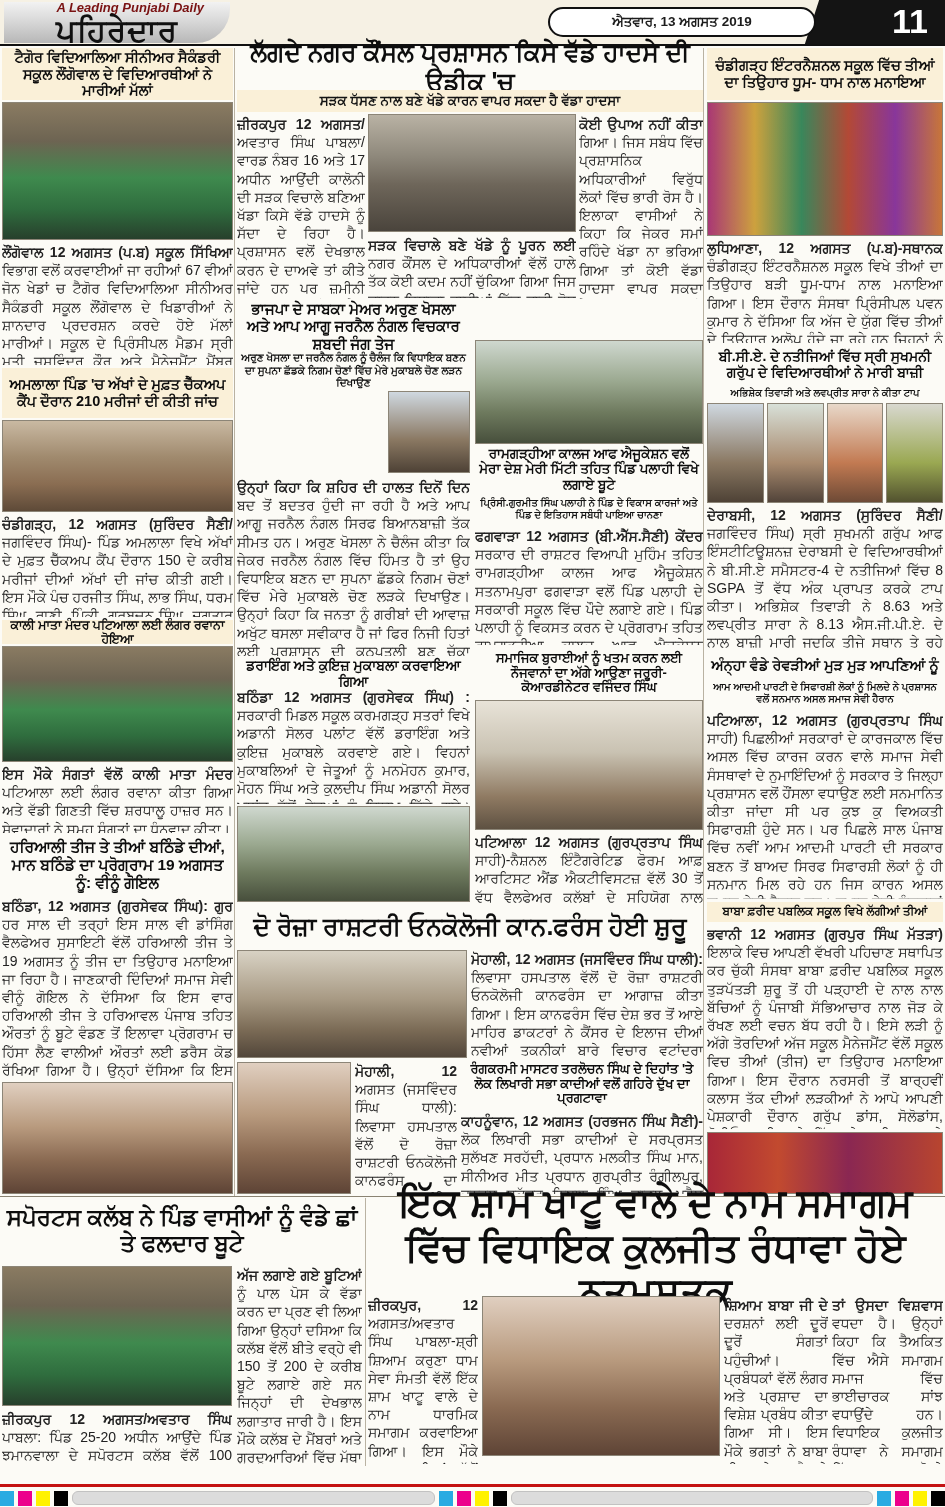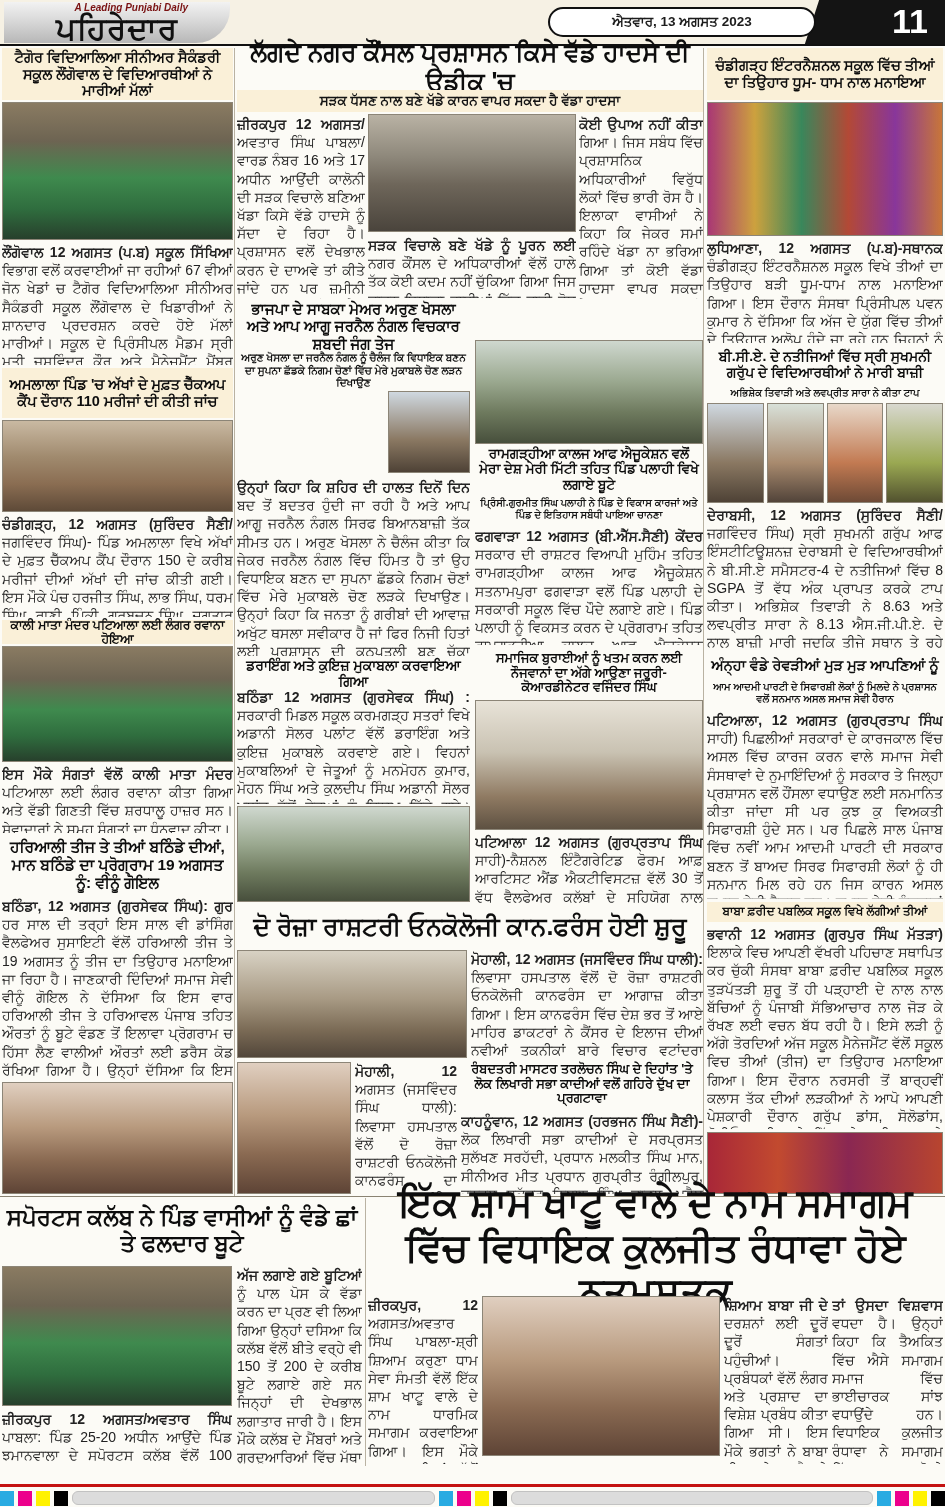--- a/index.html
+++ b/index.html
@@ -4,21 +4,21 @@
 <style>
   html,body{margin:0;padding:0;background:#888;}
   .page{position:relative;width:945px;height:1507px;background:#fcfbf6;overflow:hidden;
         font-family:"Liberation Sans",sans-serif;color:#1c1c1c;}
   .abs{position:absolute;box-sizing:border-box;}
   
   .topstrip{background:#f6f1e4;}
   .masthead{background:linear-gradient(180deg,#f2f2f2 0%,#d9d9d9 45%,#b7b7b7 100%);
             border-radius:0 0 34px 0;display:flex;flex-direction:column;align-items:center;justify-content:center;}
   .masthead .brand{font-size:31px;font-weight:800;letter-spacing:1px;color:#101010;line-height:1;}
-  .masthead .tag{font-size:10px;font-style:italic;font-weight:700;color:#7a1212;align-self:flex-end;margin-right:42px;}
+  .masthead .tag{font-size:13px;font-style:italic;font-weight:700;color:#7a1212;align-self:flex-end;margin-right:26px;}
   .datepill{background:#fff;border:2px solid #111;border-radius:16px;display:flex;align-items:center;justify-content:center;
             font-size:13.5px;font-weight:700;}
   .pgwedge{background:#141414;transform:skewX(-18deg);}
   .pgnum{color:#fff;font-size:34px;font-weight:800;text-align:right;}
   .hrule{background:#111;}
   .vrule{background:#b9b2a2;width:1px;}
   
   .h1{background:#faf0d8;font-weight:800;text-align:center;display:flex;align-items:center;justify-content:center;
       line-height:1.15;color:#0d0d0d;padding:1px 3px;}
   .h1p{background:transparent;}
@@ -51,38 +51,38 @@
 </style>
 </head>
 <body>
 
 <div class="page">
 
   <div class="abs topstrip" style="left:0;top:0;width:945px;height:45px;"></div>
   <div class="abs pgwedge" style="left:812px;top:0;width:160px;height:44px;"></div>
   <div class="abs pgnum" style="left:842px;top:2px;width:86px;">11</div>
   <div class="abs datepill" style="left:548px;top:7px;width:268px;height:30px;">
-    <span>ਐਤਵਾਰ, 13 ਅਗਸਤ 2023</span>
+    <span>ਐਤਵਾਰ, 13 ਅਗਸਤ 2019</span>
   </div>
   <div class="abs masthead" style="left:4px;top:2px;width:226px;height:41px;">
     <span class="tag">A Leading Punjabi Daily</span>
     <span class="brand">ਪਹਿਰੇਦਾਰ</span>
   </div>
   <div class="abs hrule" style="left:0;top:44px;width:945px;height:2px;"></div>
 
   <div class="abs vrule" style="left:234px;top:48px;height:1148px;"></div>
   <div class="abs vrule" style="left:703px;top:48px;height:1148px;"></div>
   <div class="abs hrule" style="left:0;top:1196px;width:945px;height:1px;background:#8a8372;"></div>
   <div class="abs vrule" style="left:365px;top:1198px;height:268px;"></div>
 
   <div class="abs h1" style="left:2px;top:48px;width:231px;height:52px;font-size:14.5px;">ਟੈਗੋਰ ਵਿਦਿਆਲਿਆ ਸੀਨੀਅਰ ਸੈਕੰਡਰੀ ਸਕੂਲ ਲੌਂਗੋਵਾਲ ਦੇ ਵਿਦਿਆਰਥੀਆਂ ਨੇ ਮਾਰੀਆਂ ਮੱਲਾਂ</div>
   <div class="abs photo ph-green" style="left:2px;top:102px;width:231px;height:138px;"></div>
   <div class="abs body" style="left:2px;top:243px;width:231px;height:122px;">ਲੌਂਗੋਵਾਲ 12 ਅਗਸਤ (ਪ.ਬ) ਸਕੂਲ ਸਿੱਖਿਆ ਵਿਭਾਗ ਵਲੋਂ ਕਰਵਾਈਆਂ ਜਾ ਰਹੀਆਂ 67 ਵੀਆਂ ਜੋਨ ਖੇਡਾਂ ਚ ਟੈਗੋਰ ਵਿਦਿਆਲਿਆ ਸੀਨੀਅਰ ਸੈਕੰਡਰੀ ਸਕੂਲ ਲੌਂਗੋਵਾਲ ਦੇ ਖਿਡਾਰੀਆਂ ਨੇ ਸ਼ਾਨਦਾਰ ਪ੍ਰਦਰਸ਼ਨ ਕਰਦੇ ਹੋਏ ਮੱਲਾਂ ਮਾਰੀਆਂ। ਸਕੂਲ ਦੇ ਪ੍ਰਿੰਸੀਪਲ ਮੈਡਮ ਸ੍ਰੀ ਮਤੀ ਜਸਵਿੰਦਰ ਕੌਰ ਅਤੇ ਮੈਨੇਜਮੈਂਟ ਮੈਂਬਰ ਸਰਦਾਰ ਕੁਲਦੀਪ ਸਿੰਘ ਮੰਡੇਰ ਸਰਦਾਰ ਗੋਬਿੰਦ ਸਿੰਘ ਗਿੱਲ ਅਤੇ ਸ੍ਰੀ ਜਤਿੰਦਰ ਰਿਸ਼ੀ ਜੀ ਨੇ ਦੱਸਿਆ ਕਿ ਅੰਡਰ 17 ਦੀਆਂ ਕੁੜੀਆਂ ਨੇ ਰੱਸਾ ਕੱਸੀ ਚ ਸੋਨੇ ਦੇ ਤਗਮੇ ਹਾਸਿਲ ਕੀਤੇ। ਅਤੇ ਚੰਗੇ ਪ੍ਰਦਰਸ਼ਨ ਦੀ ਬਦੌਲਤ ਉਨ੍ਹਾਂ ਨੂੰ ਅੱਗੇ ਖੇਡਣ ਲਈ ਚੁਣਿਆ ਗਿਆ। ਪ੍ਰਿੰਸੀਪਲ ਮੈਡਮ ਸ੍ਰੀ ਮਤੀ ਜਸਵਿੰਦਰ ਕੌਰ ਨੇ ਕਿਹਾ ਕਿ ਸਕੂਲ ਪ੍ਰਬੰਧਕ ਵਿਦਿਆਰਥੀਆਂ ਨੂੰ ਪੜ੍ਹਾਈ ਦੇ ਨਾਲ ਨਾਲ ਖੇਡਾਂ ਦੇ ਖੇਤਰ ਵਿੱਚ ਵੀ ਮੋਹਰੀ ਬਣਾਉਣ ਲਈ ਸਮੇ-ਸਮੇਂ ਤੇ ਅਜਿਹੀਆਂ ਪ੍ਰਤੀਯੋਗਤਾਵਾਂ ਵਿੱਚ ਹਿੱਸਾ ਦਿਵਾਉਂਦਾ ਰਹਿੰਦਾ ਹੈ। ਉਨ੍ਹਾਂ ਨੇ ਖੇਡਾਂ ਵਿੱਚ ਵਿਦਿਆਰਥੀਆਂ ਨੂੰ ਮਿਲੀਆਂ ਪ੍ਰਾਪਤੀਆਂ ਲਈ ਡੀ ਪੀ ਮੈਡਮ ਸੁਲੱਖਣਾ ਸ਼ਰਮਾ ਅਤੇ ਪਰਵਿੰਦਰ ਸਿੰਘ ਨੂੰ ਵਧਾਈ ਦਿੰਦੇ ਹੋਏ ਖੁਸ਼ੀ ਪ੍ਰਗਟ ਕੀਤੀ।</div>
 
-  <div class="abs h1" style="left:2px;top:368px;width:231px;height:50px;font-size:14.5px;">ਅਮਲਾਲਾ ਪਿੰਡ 'ਚ ਅੱਖਾਂ ਦੇ ਮੁਫ਼ਤ ਚੈੱਕਅਪ ਕੈਂਪ ਦੌਰਾਨ 110 ਮਰੀਜਾਂ ਦੀ ਕੀਤੀ ਜਾਂਚ</div>
+  <div class="abs h1" style="left:2px;top:368px;width:231px;height:50px;font-size:14.5px;">ਅਮਲਾਲਾ ਪਿੰਡ 'ਚ ਅੱਖਾਂ ਦੇ ਮੁਫ਼ਤ ਚੈੱਕਅਪ ਕੈਂਪ ਦੌਰਾਨ 210 ਮਰੀਜਾਂ ਦੀ ਕੀਤੀ ਜਾਂਚ</div>
   <div class="abs photo ph-warm" style="left:2px;top:420px;width:231px;height:92px;"></div>
   <div class="abs body" style="left:2px;top:515px;width:231px;height:102px;">ਚੰਡੀਗੜ੍ਹ, 12 ਅਗਸਤ (ਸੁਰਿੰਦਰ ਸੈਣੀ/ ਜਗਵਿੰਦਰ ਸਿੰਘ)- ਪਿੰਡ ਅਮਲਾਲਾ ਵਿਖੇ ਅੱਖਾਂ ਦੇ ਮੁਫ਼ਤ ਚੈੱਕਅਪ ਕੈਂਪ ਦੌਰਾਨ 150 ਦੇ ਕਰੀਬ ਮਰੀਜਾਂ ਦੀਆਂ ਅੱਖਾਂ ਦੀ ਜਾਂਚ ਕੀਤੀ ਗਈ। ਇਸ ਮੌਕੇ ਪੰਚ ਹਰਜੀਤ ਸਿੰਘ, ਲਾਭ ਸਿੰਘ, ਧਰਮ ਸਿੰਘ, ਰਾਣੀ, ਪਿੰਕੀ, ਗੁਰਬਚਨ ਸਿੰਘ, ਜਗਤਾਰ ਸਿੰਘ ਸਮੇਤ ਵੱਡੀ ਗਿਣਤੀ ਵਿੱਚ ਇਲਾਜ ਕਰਵਾਉਣ ਆਏ ਪਿੰਡ ਵਾਸੀ ਹਾਜ਼ਰ ਸਨ।</div>
 
   <div class="abs h1" style="left:2px;top:620px;width:231px;height:24px;font-size:12.5px;">ਕਾਲੀ ਮਾਤਾ ਮੰਦਰ ਪਟਿਆਲਾ ਲਈ ਲੰਗਰ ਰਵਾਨਾ ਹੋਇਆ</div>
   <div class="abs photo ph-green" style="left:2px;top:646px;width:231px;height:116px;"></div>
   <div class="abs body" style="left:2px;top:765px;width:231px;height:68px;">ਇਸ ਮੌਕੇ ਸੰਗਤਾਂ ਵੱਲੋਂ ਕਾਲੀ ਮਾਤਾ ਮੰਦਰ ਪਟਿਆਲਾ ਲਈ ਲੰਗਰ ਰਵਾਨਾ ਕੀਤਾ ਗਿਆ ਅਤੇ ਵੱਡੀ ਗਿਣਤੀ ਵਿੱਚ ਸ਼ਰਧਾਲੂ ਹਾਜ਼ਰ ਸਨ। ਸੇਵਾਦਾਰਾਂ ਨੇ ਸਮੂਹ ਸੰਗਤਾਂ ਦਾ ਧੰਨਵਾਦ ਕੀਤਾ।</div>
 
   <div class="abs h1 h1p" style="left:2px;top:836px;width:231px;height:58px;font-size:15.5px;">ਹਰਿਆਲੀ ਤੀਜ ਤੇ ਤੀਆਂ ਬਠਿੰਡੇ ਦੀਆਂ, ਮਾਨ ਬਠਿੰਡੇ ਦਾ ਪ੍ਰੋਗ੍ਰਾਮ 19 ਅਗਸਤ ਨੂੰ: ਵੀਨੂੰ ਗੋਇਲ</div>
   <div class="abs body" style="left:2px;top:897px;width:231px;height:182px;">ਬਠਿੰਡਾ, 12 ਅਗਸਤ (ਗੁਰਸੇਵਕ ਸਿੰਘ): ਗੁਰ ਹਰ ਸਾਲ ਦੀ ਤਰ੍ਹਾਂ ਇਸ ਸਾਲ ਵੀ ਡਾਂਸਿੰਗ ਵੈਲਫੇਅਰ ਸੁਸਾਇਟੀ ਵੱਲੋਂ ਹਰਿਆਲੀ ਤੀਜ ਤੇ 19 ਅਗਸਤ ਨੂੰ ਤੀਜ ਦਾ ਤਿਉਹਾਰ ਮਨਾਇਆ ਜਾ ਰਿਹਾ ਹੈ। ਜਾਣਕਾਰੀ ਦਿੰਦਿਆਂ ਸਮਾਜ ਸੇਵੀ ਵੀਨੂੰ ਗੋਇਲ ਨੇ ਦੱਸਿਆ ਕਿ ਇਸ ਵਾਰ ਹਰਿਆਲੀ ਤੀਜ ਤੇ ਹਰਿਆਵਲ ਪੰਜਾਬ ਤਹਿਤ ਔਰਤਾਂ ਨੂੰ ਬੂਟੇ ਵੰਡਣ ਤੋਂ ਇਲਾਵਾ ਪ੍ਰੋਗਰਾਮ ਚ ਹਿੱਸਾ ਲੈਣ ਵਾਲੀਆਂ ਔਰਤਾਂ ਲਈ ਡਰੈਸ ਕੋਡ ਰੱਖਿਆ ਗਿਆ ਹੈ। ਉਨ੍ਹਾਂ ਦੱਸਿਆ ਕਿ ਇਸ ਪ੍ਰੋਗਰਾਮ ਵਿੱਚ ਹਿੱਸਾ ਲੈਣ ਲਈ ਔਰਤਾਂ ਵਿੱਚ ਭਾਰੀ ਉਤਸ਼ਾਹ ਪਾਇਆ ਜਾ ਰਿਹਾ ਹੈ ਅਤੇ ਮਾਨ ਬਠਿੰਡੇ ਦਾ ਪ੍ਰੋਗਰਾਮ 19 ਅਗਸਤ ਨੂੰ ਕਰਵਾਇਆ ਜਾਵੇਗਾ। ਇਸ ਮੌਕੇ ਗਿੱਧਾ, ਬੋਲੀਆਂ ਅਤੇ ਪੰਜਾਬੀ ਸੱਭਿਆਚਾਰ ਨਾਲ ਜੁੜੇ ਮੁਕਾਬਲੇ ਕਰਵਾਏ ਜਾਣਗੇ ਅਤੇ ਜੇਤੂਆਂ ਨੂੰ ਇਨਾਮ ਦਿੱਤੇ ਜਾਣਗੇ।</div>
   <div class="abs photo ph-event" style="left:2px;top:1082px;width:231px;height:112px;"></div>
@@ -111,21 +111,21 @@
   <div class="abs h1 h1p" style="left:475px;top:648px;width:228px;height:50px;font-size:13px;">ਸਮਾਜਿਕ ਬੁਰਾਈਆਂ ਨੂੰ ਖਤਮ ਕਰਨ ਲਈ ਨੌਜਵਾਨਾਂ ਦਾ ਅੱਗੇ ਆਉਣਾ ਜਰੂਰੀ-ਕੋਆਰਡੀਨੇਟਰ ਵਜਿੰਦਰ ਸਿੰਘ</div>
   <div class="abs photo ph-room" style="left:475px;top:700px;width:228px;height:130px;"></div>
   <div class="abs body" style="left:475px;top:833px;width:228px;height:70px;">ਪਟਿਆਲਾ 12 ਅਗਸਤ (ਗੁਰਪ੍ਰਤਾਪ ਸਿੰਘ ਸਾਹੀ)-ਨੈਸ਼ਨਲ ਇੰਟੈਗਰੇਟਿਡ ਫੋਰਮ ਆਫ਼ ਆਰਟਿਸਟ ਐਂਡ ਐਕਟੀਵਿਸਟਜ਼ ਵੱਲੋਂ 30 ਤੋਂ ਵੱਧ ਵੈਲਫੇਅਰ ਕਲੱਬਾਂ ਦੇ ਸਹਿਯੋਗ ਨਾਲ ਨੌਜਵਾਨਾਂ ਨੂੰ ਸਮਾਜਿਕ ਬੁਰਾਈਆਂ ਵਿਰੁੱਧ ਜਾਗਰੂਕ ਕੀਤਾ ਗਿਆ। ਕੋਆਰਡੀਨੇਟਰ ਵਜਿੰਦਰ ਸਿੰਘ ਨੇ ਕਿਹਾ ਕਿ ਨਸ਼ਿਆਂ ਅਤੇ ਹੋਰ ਬੁਰਾਈਆਂ ਨੂੰ ਖਤਮ ਕਰਨ ਲਈ ਨੌਜਵਾਨਾਂ ਦਾ ਅੱਗੇ ਆਉਣਾ ਬਹੁਤ ਜਰੂਰੀ ਹੈ।</div>
 
   <div class="abs h1 h1p" style="left:237px;top:905px;width:466px;height:42px;font-size:25px;">ਦੋ ਰੋਜ਼ਾ ਰਾਸ਼ਟਰੀ ਓਨਕੋਲੋਜੀ ਕਾਨ.ਫਰੰਸ ਹੋਈ ਸ਼ੁਰੂ</div>
   <div class="abs photo ph-dais" style="left:237px;top:950px;width:230px;height:108px;"></div>
   <div class="abs body" style="left:471px;top:950px;width:232px;height:106px;">ਮੋਹਾਲੀ, 12 ਅਗਸਤ (ਜਸਵਿੰਦਰ ਸਿੰਘ ਧਾਲੀ): ਲਿਵਾਸਾ ਹਸਪਤਾਲ ਵੱਲੋਂ ਦੋ ਰੋਜ਼ਾ ਰਾਸ਼ਟਰੀ ਓਨਕੋਲੋਜੀ ਕਾਨਫਰੰਸ ਦਾ ਆਗਾਜ਼ ਕੀਤਾ ਗਿਆ। ਇਸ ਕਾਨਫਰੰਸ ਵਿੱਚ ਦੇਸ਼ ਭਰ ਤੋਂ ਆਏ ਮਾਹਿਰ ਡਾਕਟਰਾਂ ਨੇ ਕੈਂਸਰ ਦੇ ਇਲਾਜ ਦੀਆਂ ਨਵੀਆਂ ਤਕਨੀਕਾਂ ਬਾਰੇ ਵਿਚਾਰ ਵਟਾਂਦਰਾ ਕੀਤਾ। ਮਾਹਿਰਾਂ ਨੇ ਕਿਹਾ ਕਿ ਸਮੇਂ ਸਿਰ ਜਾਂਚ ਨਾਲ ਕੈਂਸਰ ਦਾ ਇਲਾਜ ਸੰਭਵ ਹੈ ਅਤੇ ਲੋਕਾਂ ਨੂੰ ਜਾਗਰੂਕ ਹੋਣ ਦੀ ਲੋੜ ਹੈ। ਇਸ ਮੌਕੇ ਵੱਡੀ ਗਿਣਤੀ ਵਿੱਚ ਡਾਕਟਰ ਅਤੇ ਮੈਡੀਕਲ ਵਿਦਿਆਰਥੀ ਹਾਜ਼ਰ ਸਨ।</div>
   <div class="abs photo ph-event" style="left:237px;top:1062px;width:114px;height:132px;"></div>
   <div class="abs body" style="left:355px;top:1062px;width:102px;height:132px;">ਮੋਹਾਲੀ, 12 ਅਗਸਤ (ਜਸਵਿੰਦਰ ਸਿੰਘ ਧਾਲੀ): ਲਿਵਾਸਾ ਹਸਪਤਾਲ ਵੱਲੋਂ ਦੋ ਰੋਜ਼ਾ ਰਾਸ਼ਟਰੀ ਓਨਕੋਲੋਜੀ ਕਾਨਫਰੰਸ ਦਾ ਆਗਾਜ਼ ਕੀਤਾ ਗਿਆ। ਇਸ ਕਾਨਫਰੰਸ ਵਿੱਚ ਦੇਸ਼ ਭਰ ਤੋਂ ਆਏ ਮਾਹਿਰ ਡਾਕਟਰਾਂ ਨੇ ਕੈਂਸਰ ਦੇ ਇਲਾਜ ਦੀਆਂ ਨਵੀਆਂ ਤਕਨੀਕਾਂ ਬਾਰੇ ਵਿਚਾਰ ਵਟਾਂਦਰਾ ਕੀਤਾ। ਮਾਹਿਰਾਂ ਨੇ ਕਿਹਾ ਕਿ ਸਮੇਂ ਸਿਰ ਜਾਂਚ ਨਾਲ ਕੈਂਸਰ ਦਾ ਇਲਾਜ ਸੰਭਵ ਹੈ ਅਤੇ ਲੋਕਾਂ ਨੂੰ ਜਾਗਰੂਕ ਹੋਣ ਦੀ ਲੋੜ ਹੈ। ਇਸ ਮੌਕੇ ਵੱਡੀ ਗਿਣਤੀ ਵਿੱਚ ਡਾਕਟਰ ਅਤੇ ਮੈਡੀਕਲ ਵਿਦਿਆਰਥੀ ਹਾਜ਼ਰ ਸਨ।</div>
 
-  <div class="abs h1 h1p" style="left:461px;top:1058px;width:242px;height:52px;font-size:13px;">ਰੰਬਦਤਰੀ ਮਾਸਟਰ ਤਰਲੋਚਨ ਸਿੰਘ ਦੇ ਦਿਹਾਂਤ 'ਤੇ ਲੋਕ ਲਿਖਾਰੀ ਸਭਾ ਕਾਦੀਆਂ ਵਲੋਂ ਗਹਿਰੇ ਦੁੱਖ ਦਾ ਪ੍ਰਗਟਾਵਾ</div>
+  <div class="abs h1 h1p" style="left:461px;top:1058px;width:242px;height:52px;font-size:13px;">ਰੰਗਕਰਮੀ ਮਾਸਟਰ ਤਰਲੋਚਨ ਸਿੰਘ ਦੇ ਦਿਹਾਂਤ 'ਤੇ ਲੋਕ ਲਿਖਾਰੀ ਸਭਾ ਕਾਦੀਆਂ ਵਲੋਂ ਗਹਿਰੇ ਦੁੱਖ ਦਾ ਪ੍ਰਗਟਾਵਾ</div>
   <div class="abs body" style="left:461px;top:1112px;width:242px;height:82px;">ਕਾਹਨੂੰਵਾਨ, 12 ਅਗਸਤ (ਹਰਭਜਨ ਸਿੰਘ ਸੈਣੀ)- ਲੋਕ ਲਿਖਾਰੀ ਸਭਾ ਕਾਦੀਆਂ ਦੇ ਸਰਪ੍ਰਸਤ ਸੁਲੱਖਣ ਸਰਹੱਦੀ, ਪ੍ਰਧਾਨ ਮਲਕੀਤ ਸਿੰਘ ਮਾਨ, ਸੀਨੀਅਰ ਮੀਤ ਪ੍ਰਧਾਨ ਗੁਰਪ੍ਰੀਤ ਰੰਗੀਲਪੁਰ, ਜਨਰਲ ਸਕੱਤਰ ਨਿਸ਼ਾਨ ਸਿੰਘ ਚਾਹਲ, ਪ੍ਰੈਸ ਸਕੱਤਰ ਸੁੱਚਾ ਸਿੰਘ ਪਲਸਾਵਾਲ, ਨਿਸ਼ਾਨ ਸਿੰਘ ਜੋੜਾ ਸਿੰਘਾ, ਬੰਟੂ ਛੀਨਾ, ਡਾ: ਬਲਜੀਤ ਕੁਹਾੜ, ਅਮਰੀਕ ਸਿੰਘ ਲੰਗਲ ਨੇ ਰੰਗਕਰਮੀ ਮਾਸਟਰ ਤਰਲੋਚਨ ਸਿੰਘ ਦੇ ਦਿਹਾਂਤ 'ਤੇ ਗਹਿਰੇ ਦੁੱਖ ਦਾ ਪ੍ਰਗਟਾਵਾ ਕੀਤਾ।</div>
 
   <div class="abs h1" style="left:707px;top:48px;width:236px;height:52px;font-size:14.5px;">ਚੰਡੀਗੜ੍ਹ ਇੰਟਰਨੈਸ਼ਨਲ ਸਕੂਲ ਵਿੱਚ ਤੀਆਂ ਦਾ ਤਿਉਹਾਰ ਧੂਮ- ਧਾਮ ਨਾਲ ਮਨਾਇਆ</div>
   <div class="abs photo ph-colorful" style="left:707px;top:102px;width:236px;height:134px;"></div>
   <div class="abs body" style="left:707px;top:239px;width:236px;height:104px;">ਲੁਧਿਆਣਾ, 12 ਅਗਸਤ (ਪ.ਬ)-ਸਥਾਨਕ ਚੰਡੀਗੜ੍ਹ ਇੰਟਰਨੈਸ਼ਨਲ ਸਕੂਲ ਵਿਖੇ ਤੀਆਂ ਦਾ ਤਿਉਹਾਰ ਬੜੀ ਧੂਮ-ਧਾਮ ਨਾਲ ਮਨਾਇਆ ਗਿਆ। ਇਸ ਦੌਰਾਨ ਸੰਸਥਾ ਪ੍ਰਿੰਸੀਪਲ ਪਵਨ ਕੁਮਾਰ ਨੇ ਦੱਸਿਆ ਕਿ ਅੱਜ ਦੇ ਯੁੱਗ ਵਿੱਚ ਤੀਆਂ ਦੇ ਤਿਉਹਾਰ ਅਲੋਪ ਹੁੰਦੇ ਜਾ ਰਹੇ ਹਨ ਜਿਹਨਾਂ ਨੂੰ ਮੁੜ ਸੁਰਜੀਤ ਕਰਨ ਦੀ ਲੋੜ ਹੈ। ਉਨ੍ਹਾਂ ਕਿਹਾ ਕਿ ਸਾਨੂੰ ਇਹ ਤਿਉਹਾਰ ਆਪਸ ਵਿੱਚ ਰਲ-ਮਿਲ ਕੇ ਮਨਾਉਣੇ ਚਾਹੀਦੇ ਹਨ ਤਾਂ ਜੋ ਤਿਉਹਾਰਾਂ ਦੀ ਮਹੱਤਤਾ ਵਧ ਸਕੇ ਅਤੇ ਸਾਡੀ ਆਪਸੀ ਸਾਂਝ ਵੀ ਮਜ਼ਬੂਤ ਹੋਵੇ। ਇਸ ਸਮੇਂ ਤੀਆਂ ਦੇ ਤਿਉਹਾਰ ਨੂੰ ਮੱਦੇਨਜ਼ਰ ਰੱਖਦੇ ਹੋਏ ਸਕੂਲ ਸਟਾਫ ਅਤੇ ਨਿੱਕੀਆਂ ਬੱਚੀਆਂ ਬੜੇ ਸੁਚੱਜੇ ਢੰਗ ਨਾਲ ਪੇਸ਼ ਕੀਤਾ।</div>
 
   <div class="abs h1 h1p" style="left:707px;top:344px;width:236px;height:40px;font-size:14px;">ਬੀ.ਸੀ.ਏ. ਦੇ ਨਤੀਜਿਆਂ ਵਿੱਚ ਸ੍ਰੀ ਸੁਖਮਨੀ ਗਰੁੱਪ ਦੇ ਵਿਦਿਆਰਥੀਆਂ ਨੇ ਮਾਰੀ ਬਾਜ਼ੀ</div>
   <div class="abs sub" style="left:707px;top:385px;width:236px;height:16px;font-size:10px;background:transparent;">ਅਭਿਸ਼ੇਕ ਤਿਵਾੜੀ ਅਤੇ ਲਵਪ੍ਰੀਤ ਸਾਰਾ ਨੇ ਕੀਤਾ ਟਾਪ</div>
   <div class="abs portraitrow" style="left:707px;top:403px;width:236px;height:100px;">
     <div class="p p1"></div>

